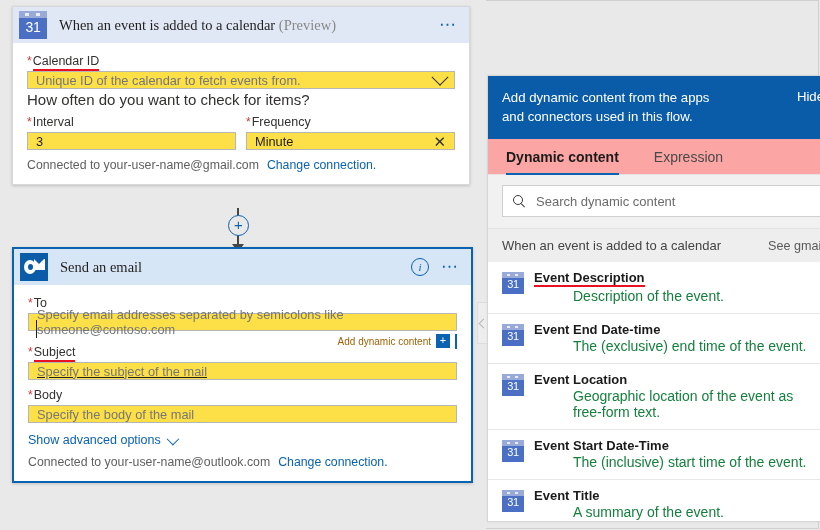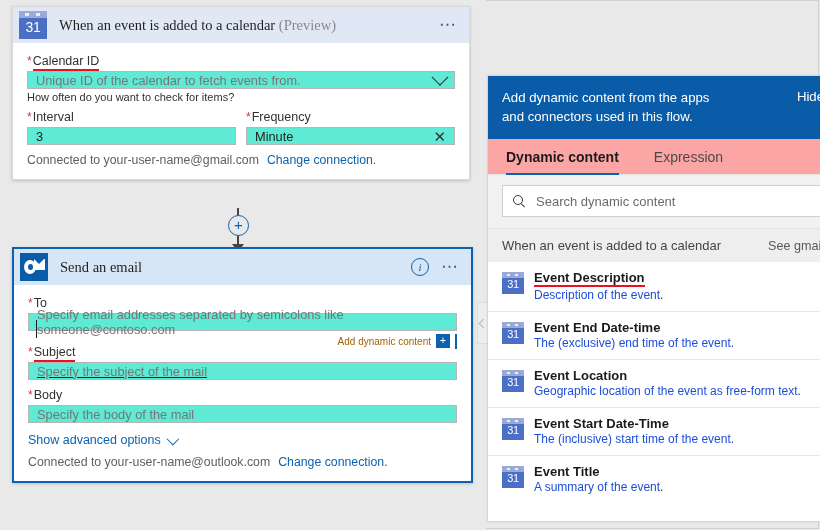--- a/index.html
+++ b/index.html
@@ -185,29 +185,29 @@
     color: #d13438;
     font-size: 12px;
     margin-right: 1px;
   }
   .redline {
     border-bottom: 2px solid #e81123;
     padding-bottom: 1px;
   }
 
   .plain-text {
-    font-size: 11px;
+    font-size: 15px;
     color: #323130;
     margin: 2px 0 6px 0;
   }
 
   .input-box {
     height: 16px;
     border: 1px solid #b6b6b6;
-    background: #5eead4;
+    background: #fde047;
     display: flex;
     align-items: center;
     padding: 8px 8px;
     box-sizing: border-box;
     font-size: 12.8px;
     color: #6f6f6f;
     position: relative;
   }
   .input-box .val { color: #201f1e; }
   .input-box .ph { color: #767676; }
@@ -517,23 +517,24 @@
     font-size: 13px;
     font-weight: bold;
     color: #1b1b1b;
     display: inline-block;
   }
   .dyn-item-title.underlined {
     border-bottom: 2px solid #e81123;
     padding-bottom: 0px;
   }
   .dyn-item-desc {
-    font-size: 12px;
-    color: #1d4ed8;
+    font-size: 14px;
+    color: #15803d;
     margin-top: 1px;
+    margin-left: 39px;
   }
 </style>
 </head>
 <body>
 
 <div class="frame-border"></div>
 
 <div class="canvas">
 
   <div class="card card-trigger">

